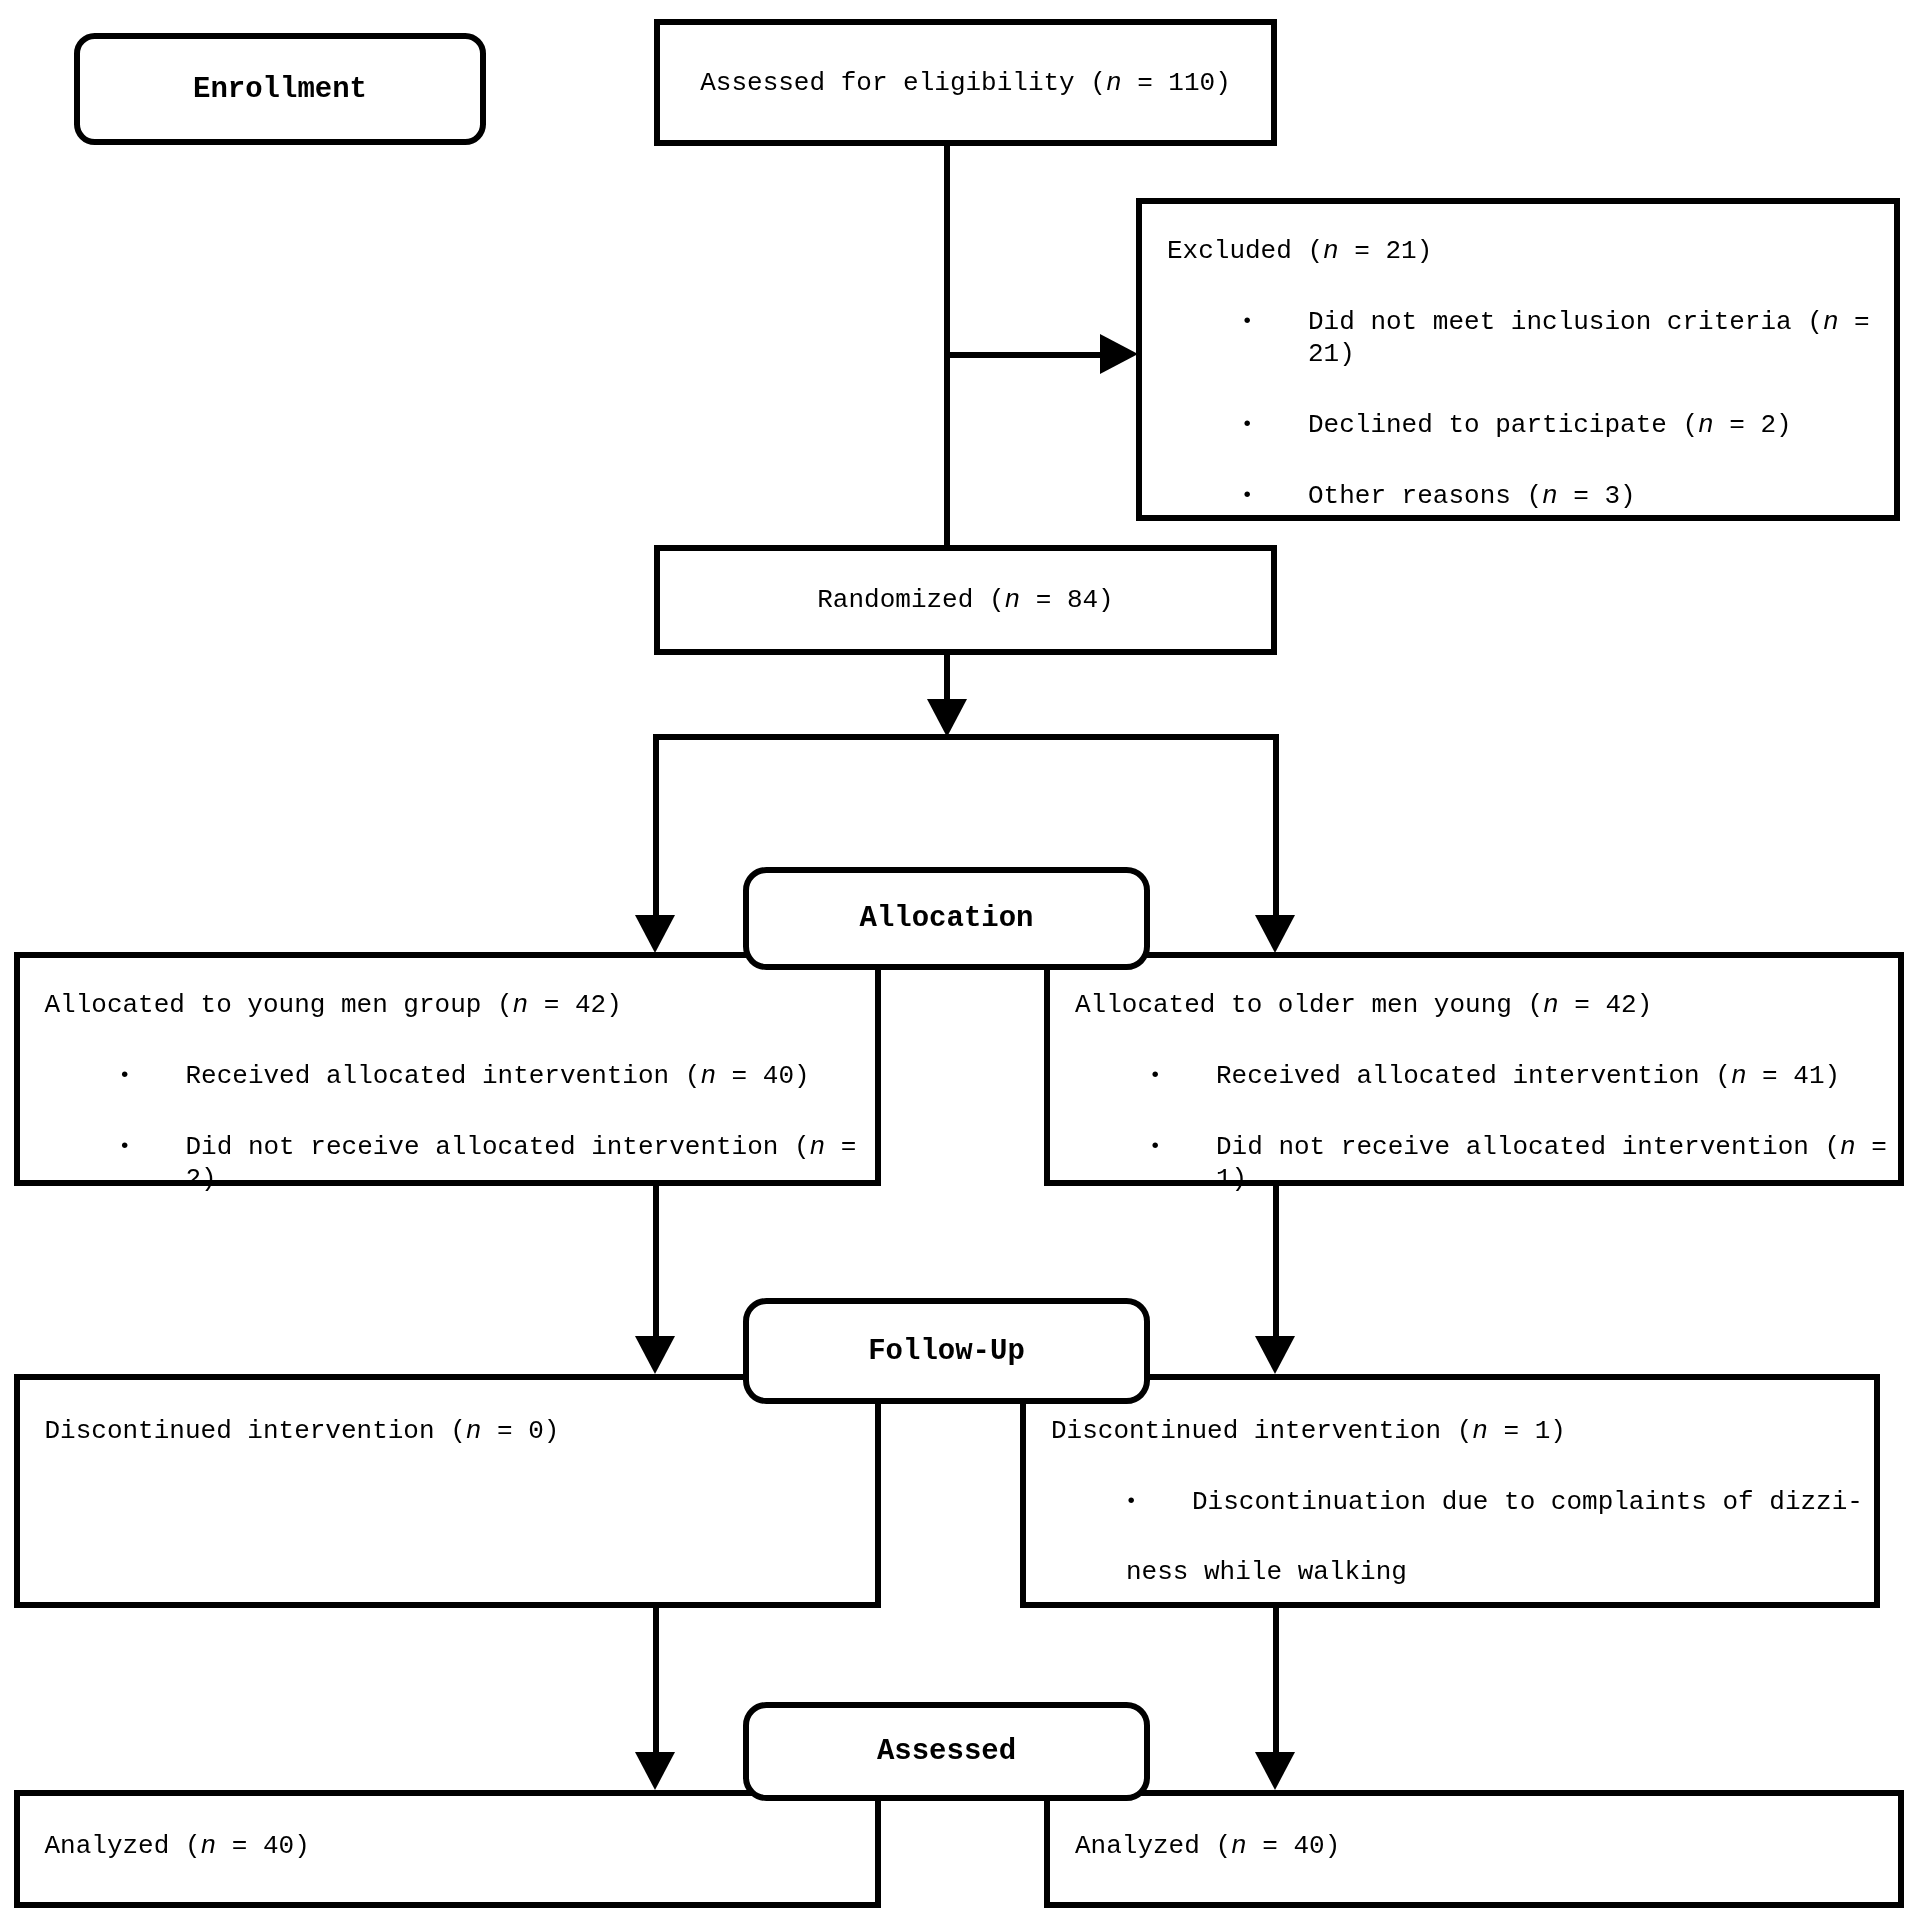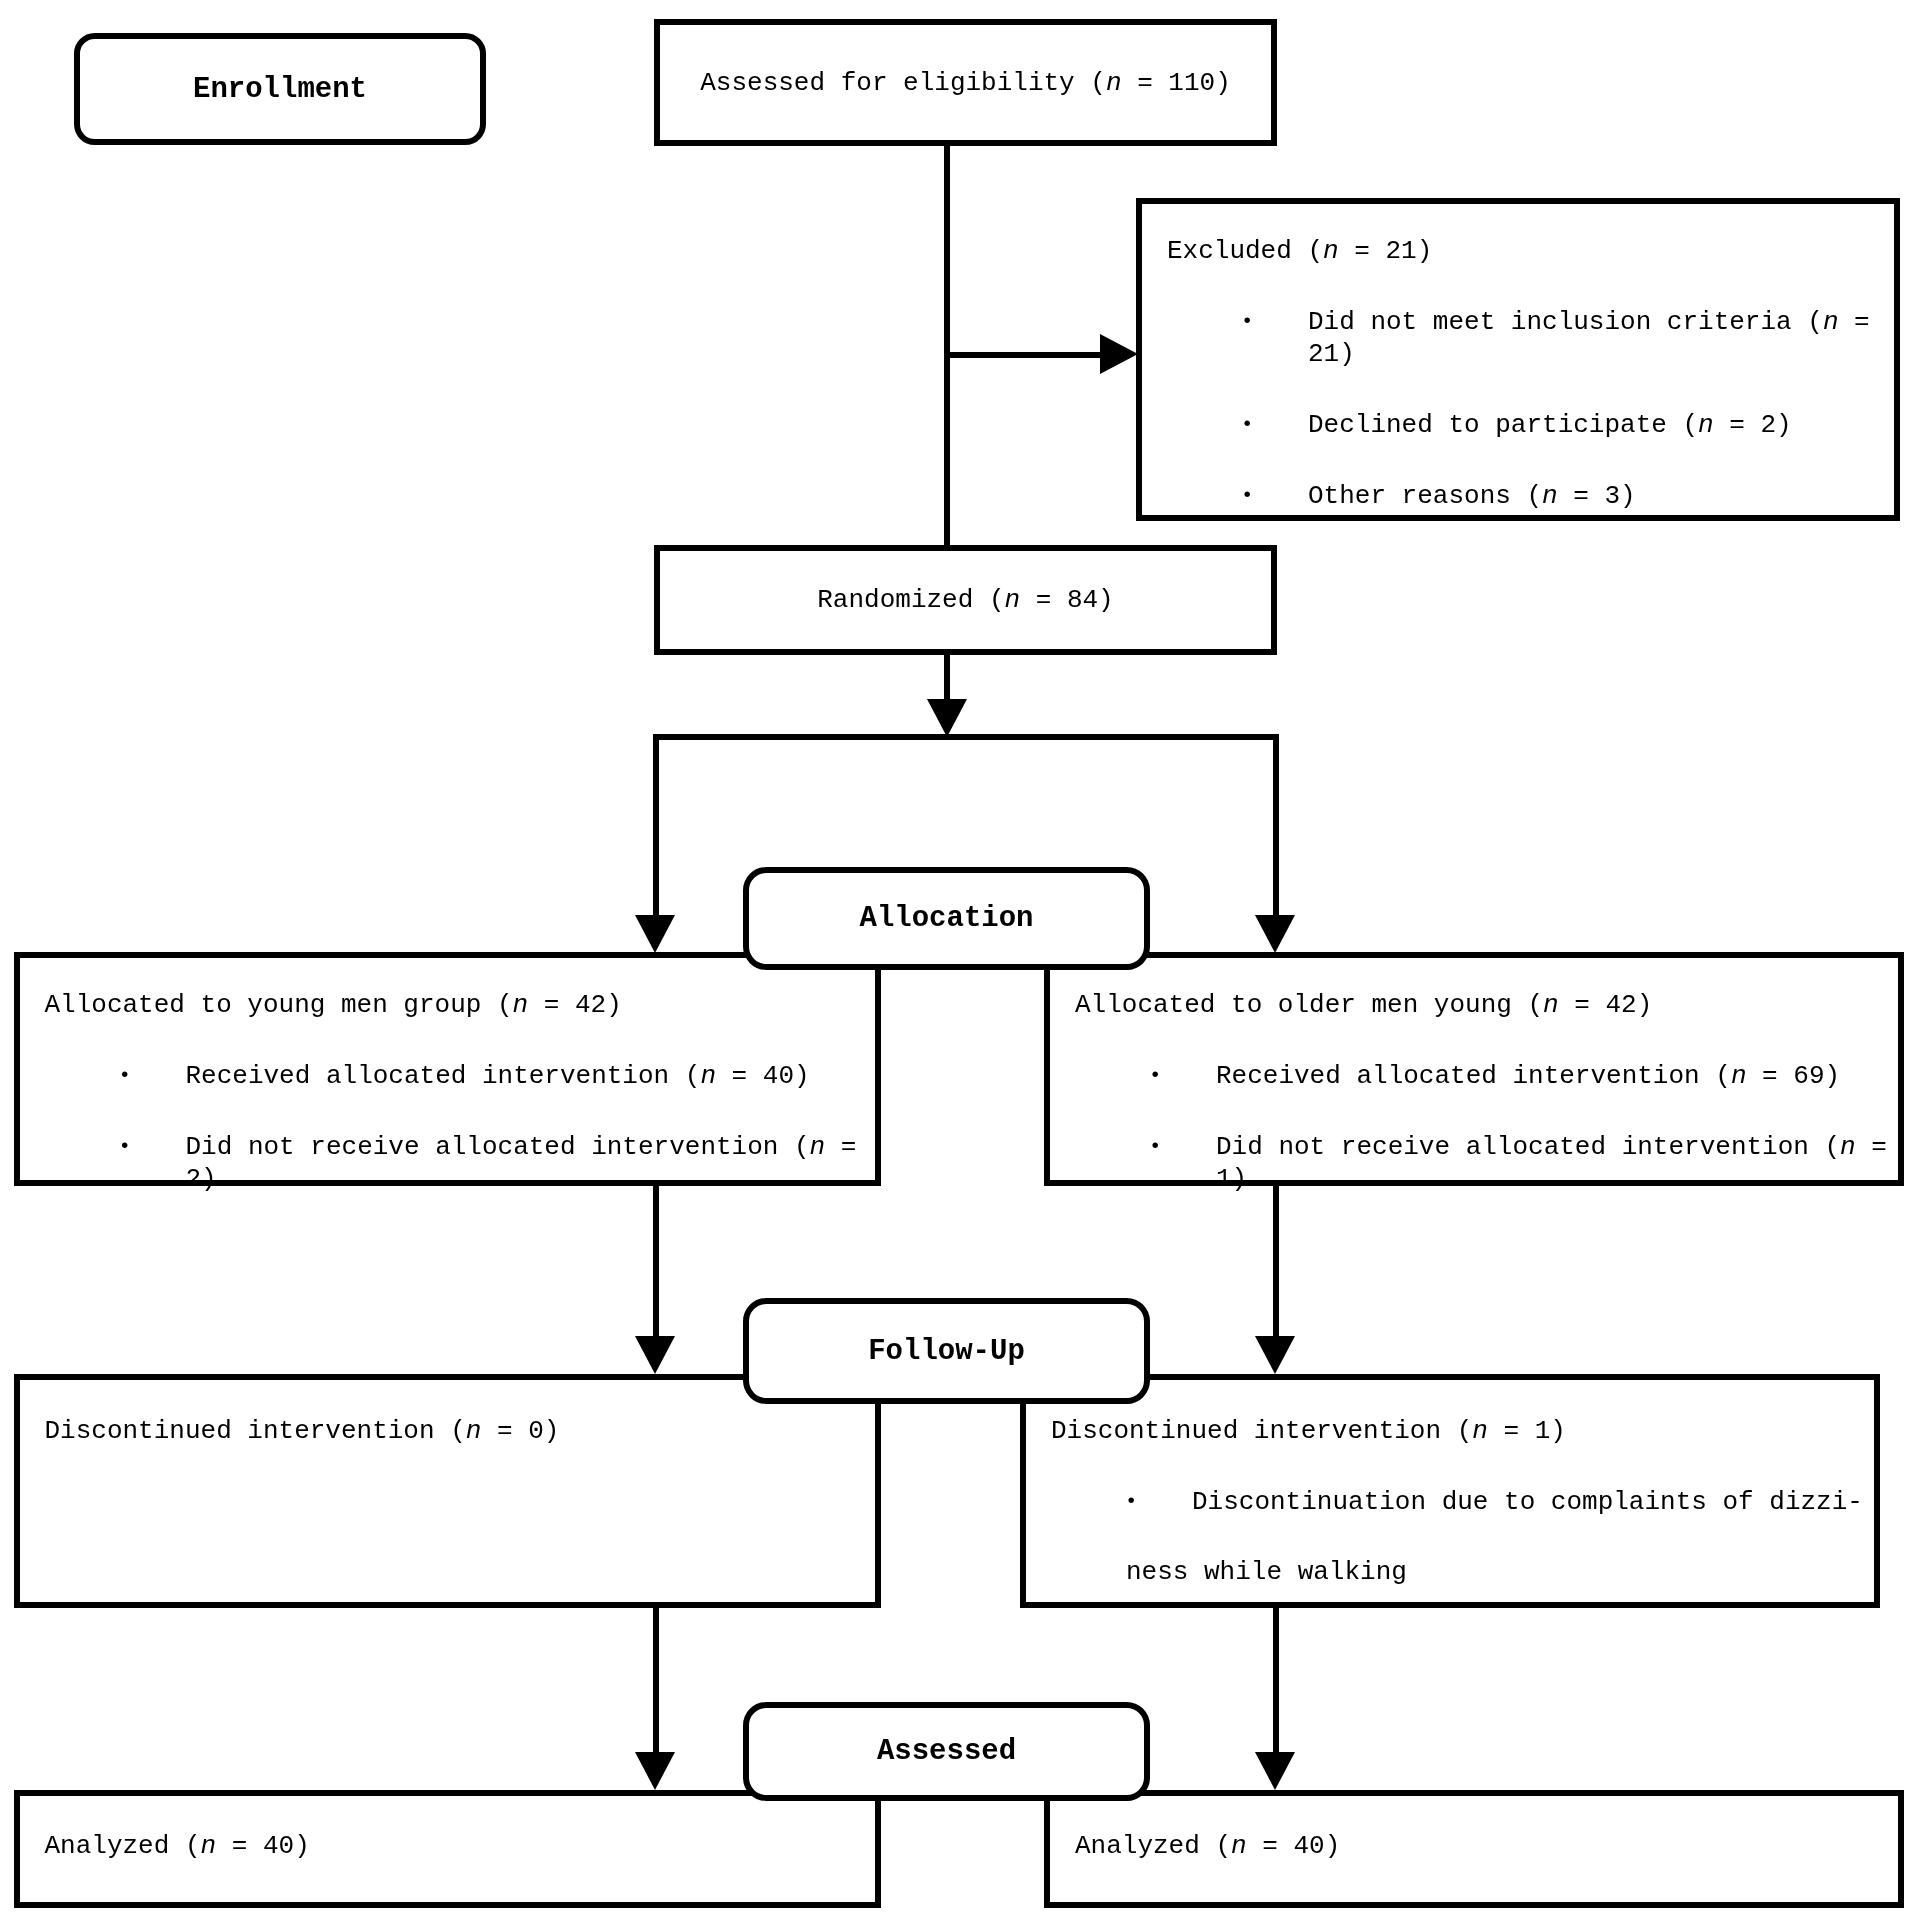--- a/index.html
+++ b/index.html
@@ -181,21 +181,21 @@
       <span><span>Did not receive allocated intervention (</span><span class="it">n</span><span> = 2)</span></span>
     </div>
   </div>
 
   <div class="databox" id="box-alloc-right">
     <div class="box-title">
       <span>Allocated to older men young (</span><span class="it">n</span><span> = 42)</span>
     </div>
     <div class="bullet-row">
       <span class="bullet">•</span>
-      <span><span>Received allocated intervention (</span><span class="it">n</span><span> = 69)</span></span>
+      <span><span>Received allocated intervention (</span><span class="it">n</span><span> = 41)</span></span>
     </div>
     <div class="bullet-row">
       <span class="bullet">•</span>
       <span><span>Did not receive allocated intervention (</span><span class="it">n</span><span> = 1)</span></span>
     </div>
   </div>
 
   <div class="databox" id="box-fu-left">
     <div class="fu-title">
       <span>Discontinued intervention (</span><span class="it">n</span><span> = 0)</span>

